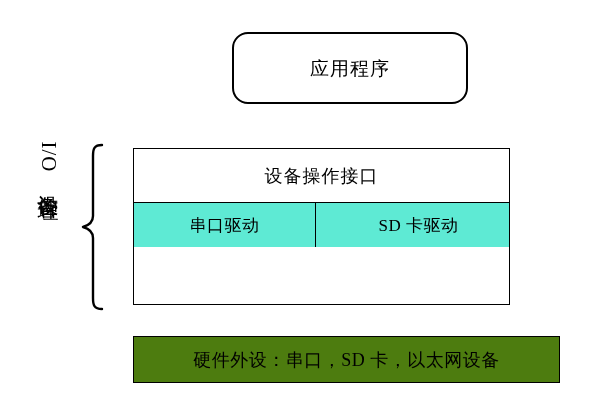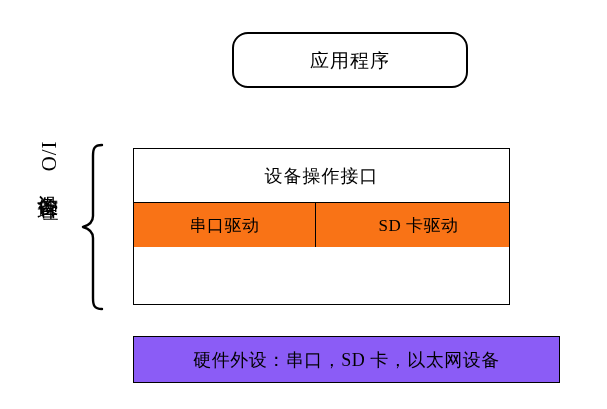--- a/index.html
+++ b/index.html
@@ -15,21 +15,21 @@
     font-family: "Liberation Serif", "DejaVu Serif", serif;
     color: #000000;
   }
 
   
   #app-box {
     position: absolute;
     left: 232px;
     top: 32px;
     width: 236px;
-    height: 56px;
+    height: 72px;
     border: 2px solid #000000;
     border-radius: 16px;
     box-sizing: border-box;
     display: flex;
     align-items: center;
     justify-content: center;
     background: #ffffff;
   }
   #app-box .label {
     font-size: 19px;
@@ -72,21 +72,21 @@
     font-size: 18px;
     letter-spacing: 1px;
     line-height: 1;
   }
   .driver-cell {
     flex: 1 1 0;
     box-sizing: border-box;
     display: flex;
     align-items: center;
     justify-content: center;
-    background: #f97316;
+    background: #5eead4;
     text-align: center;
   }
   .driver-cell + .driver-cell {
     border-left: 1.5px solid #000000;
     padding-left: 12px;
   }
   .driver-cell .label {
     font-size: 17px;
     letter-spacing: 0.5px;
     line-height: 1;
@@ -141,21 +141,21 @@
     position: absolute;
     left: 133px;
     top: 336px;
     width: 427px;
     height: 47px;
     border: 1.5px solid #000000;
     box-sizing: border-box;
     display: flex;
     align-items: center;
     justify-content: center;
-    background: #8b5cf6;
+    background: #4d7c0f;
   }
   #hw-box .label {
     font-size: 18px;
     letter-spacing: 0.5px;
     line-height: 1;
   }
 </style>
 </head>
 <body>
 

